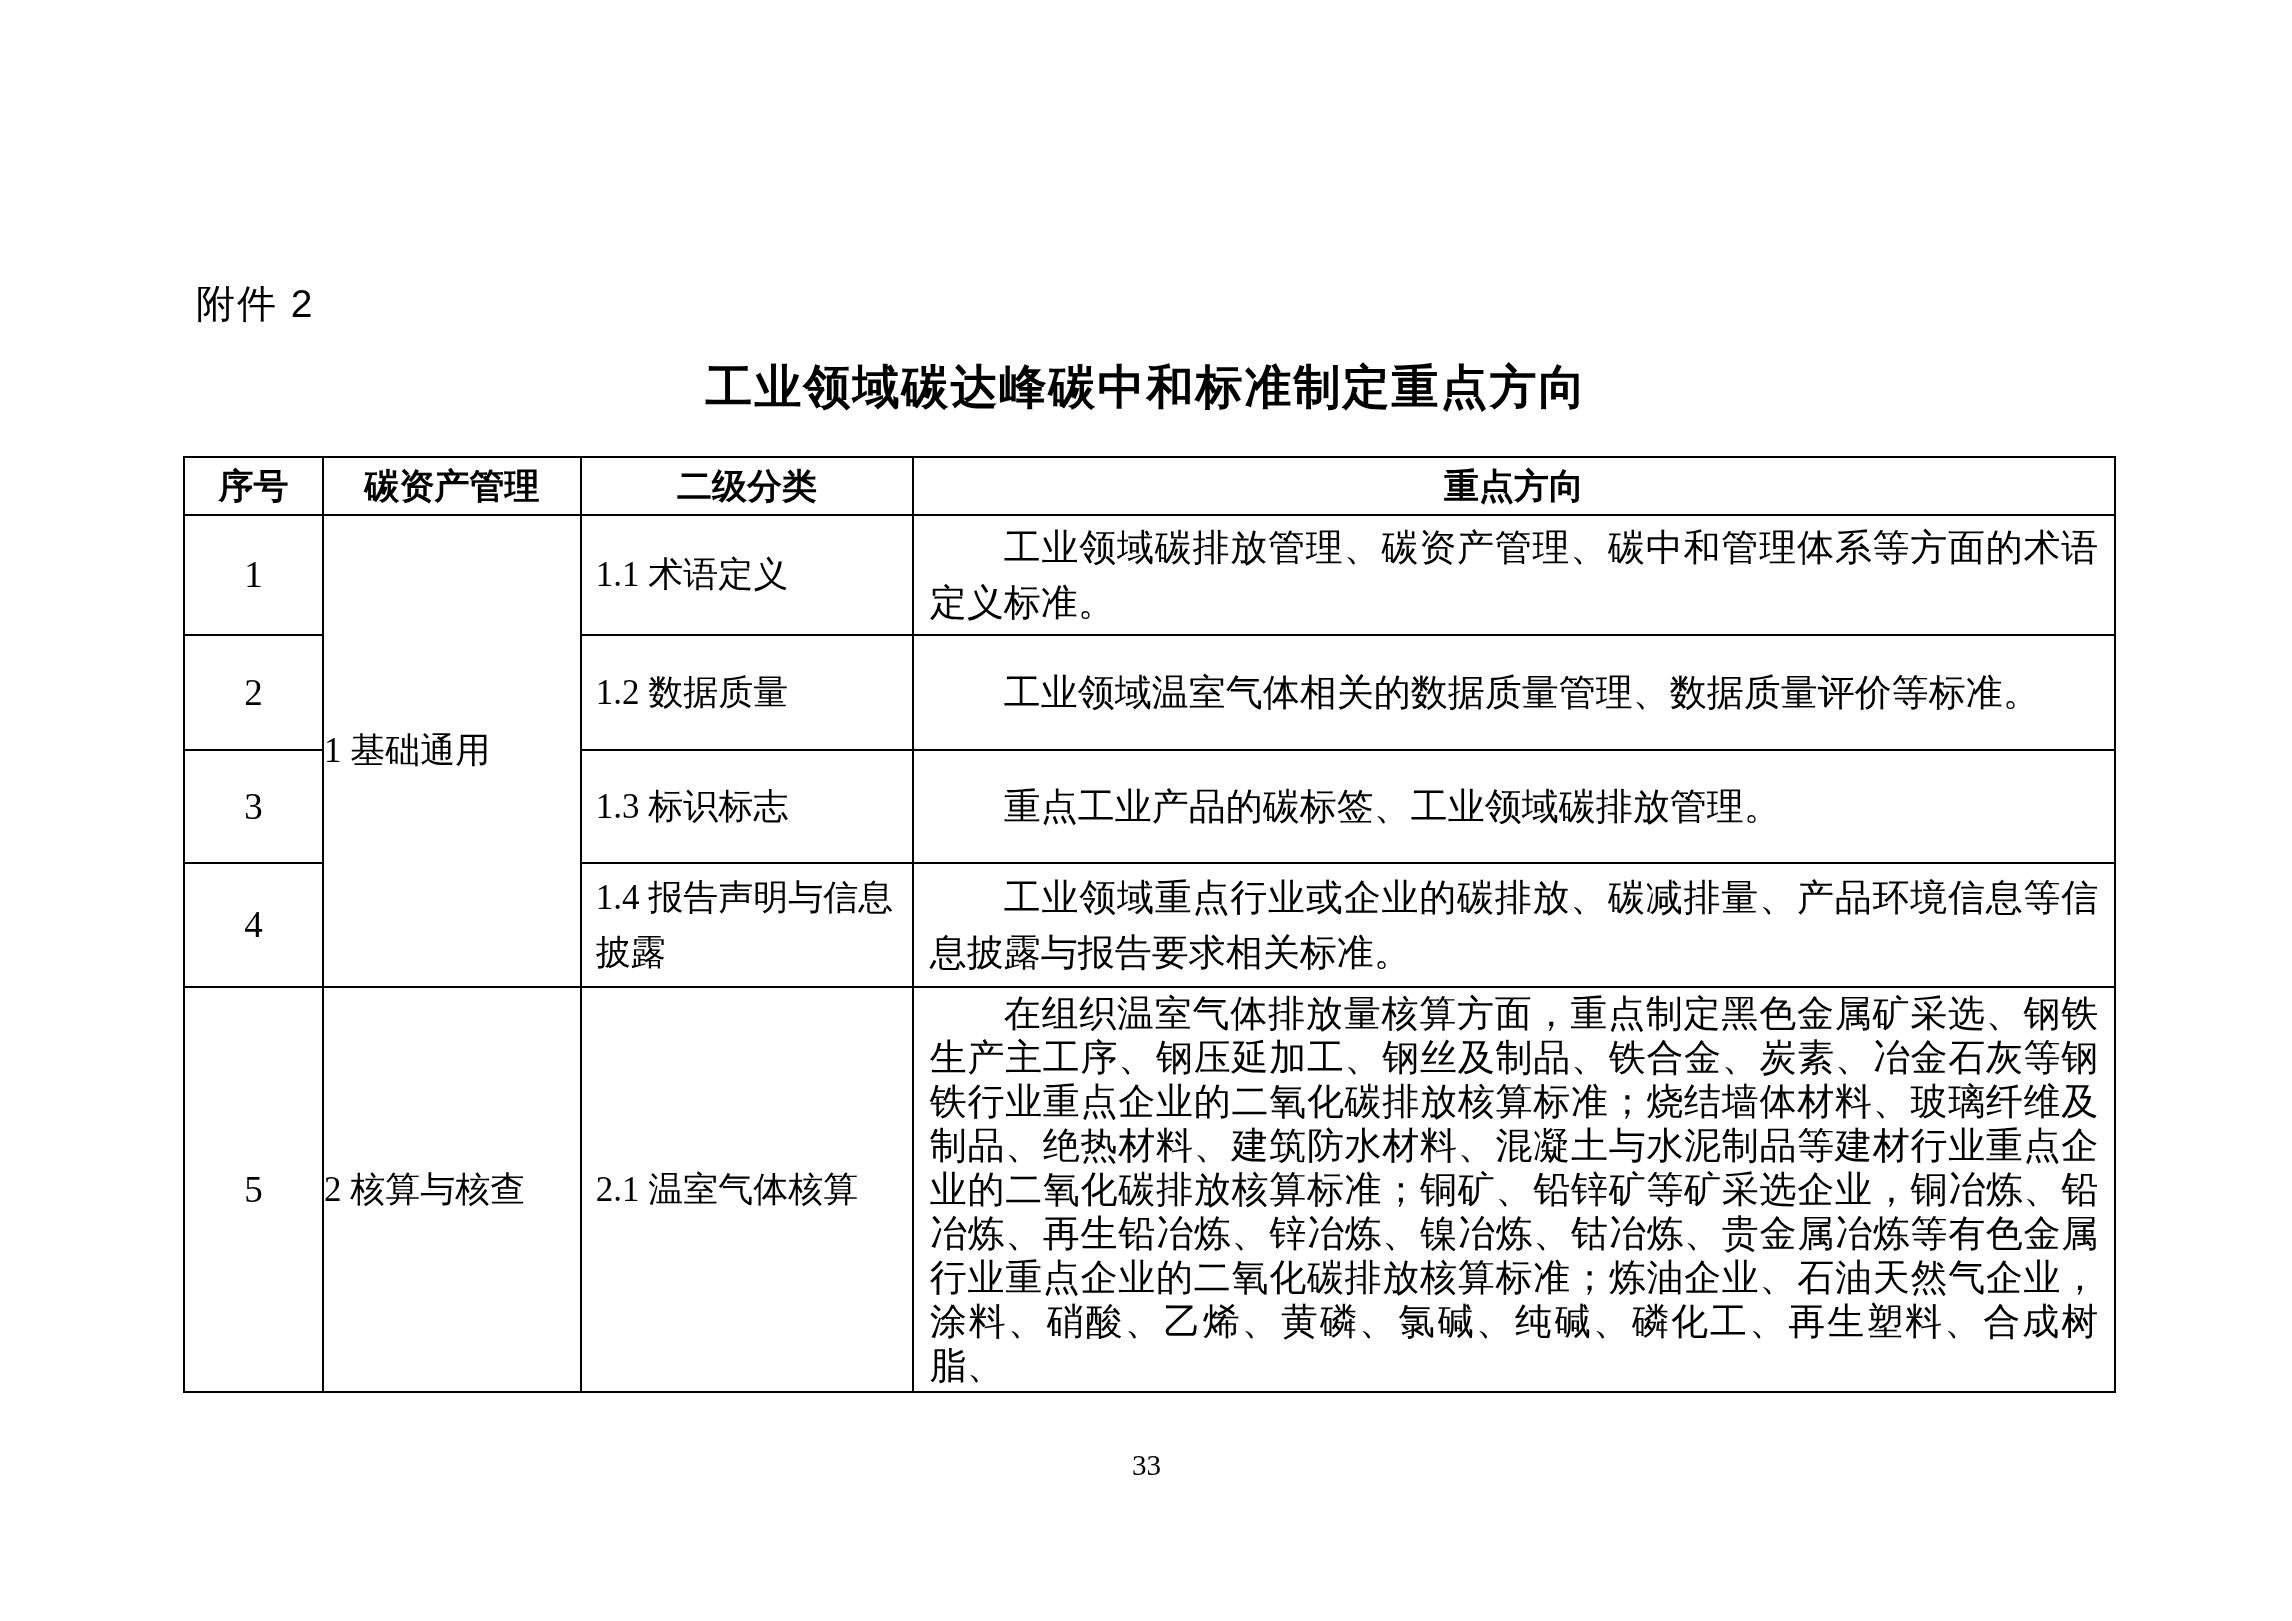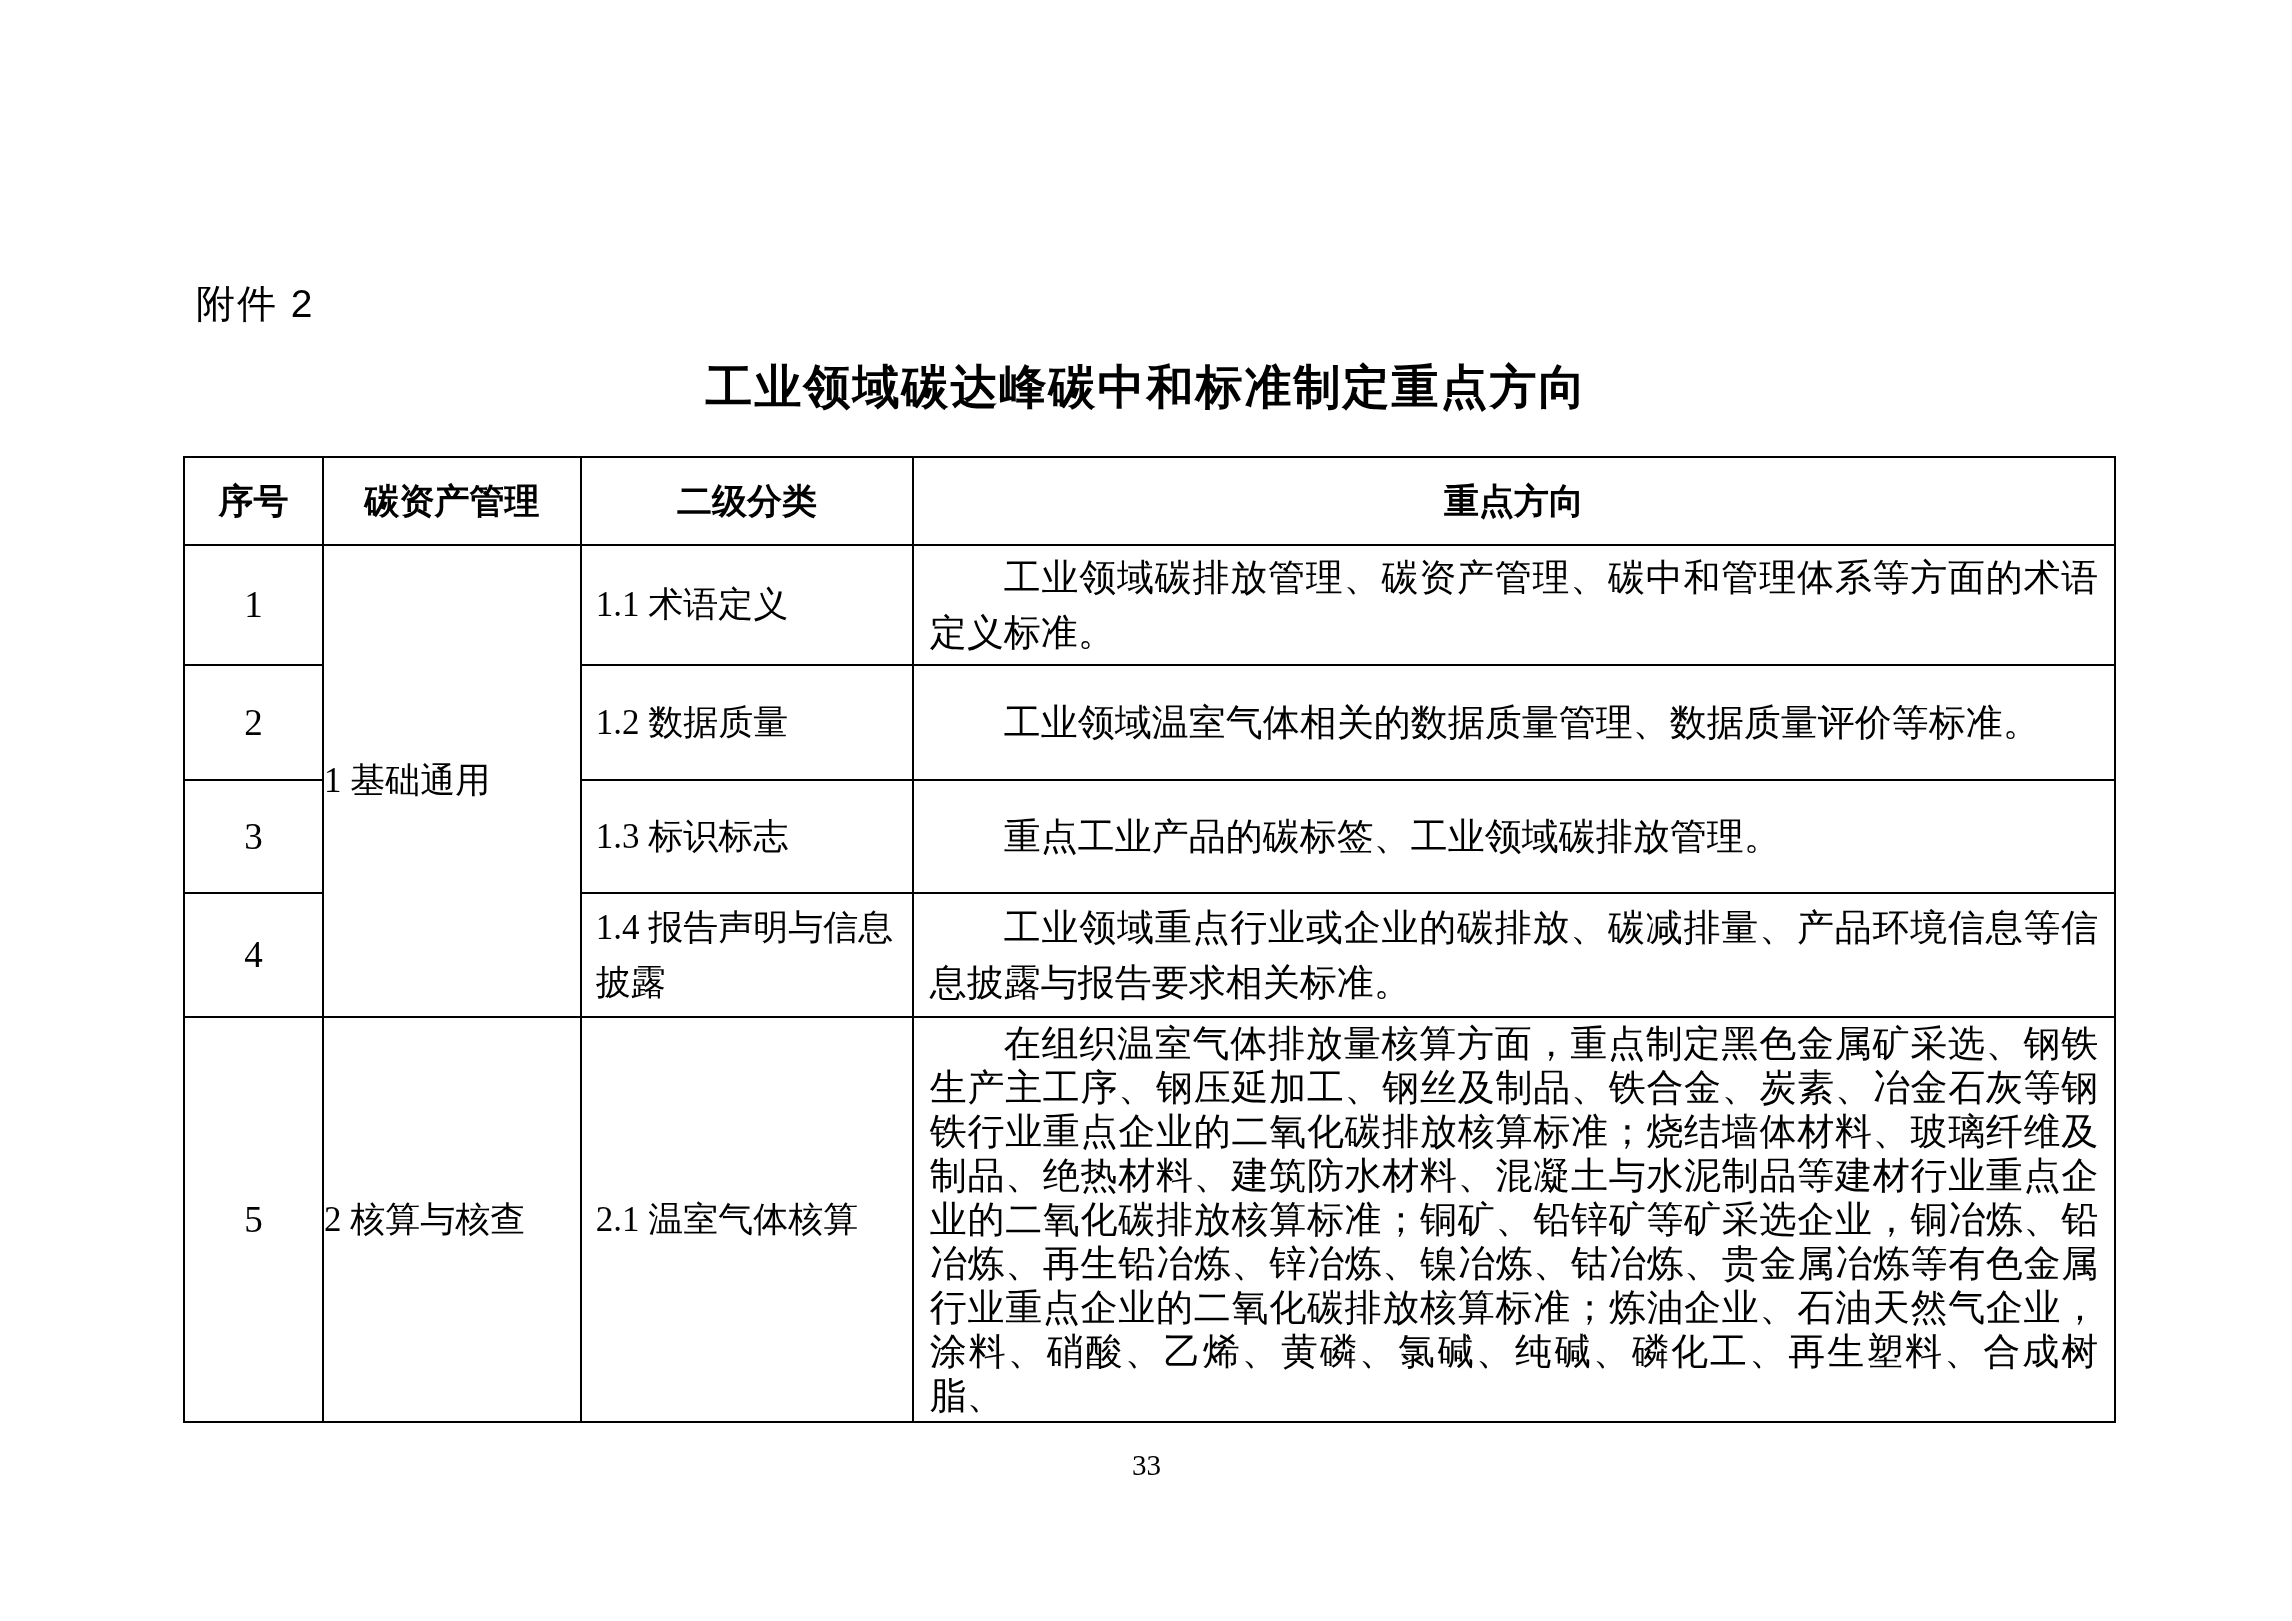--- a/index.html
+++ b/index.html
@@ -32,21 +32,21 @@
     width:1931px;
     border-collapse:collapse;
     table-layout:fixed;
     border:2.9px solid #000;
   }
   .std-table th, .std-table td {
     border:2px solid #000;
     padding:0;
     vertical-align:middle;
   }
-  .std-table tr.hdr { height:88px; }
+  .std-table tr.hdr { height:58px; }
   .std-table tr.r1 { height:111px; }
   .std-table tr.r2 { height:115px; }
   .std-table tr.r3 { height:113px; }
   .std-table tr.r4 { height:101px; }
   .std-table tr.r5 { height:392px; }
   .std-table th {
     font-family:"Liberation Sans", sans-serif;
     font-size:35px;
     font-weight:bold;
     text-align:center;

